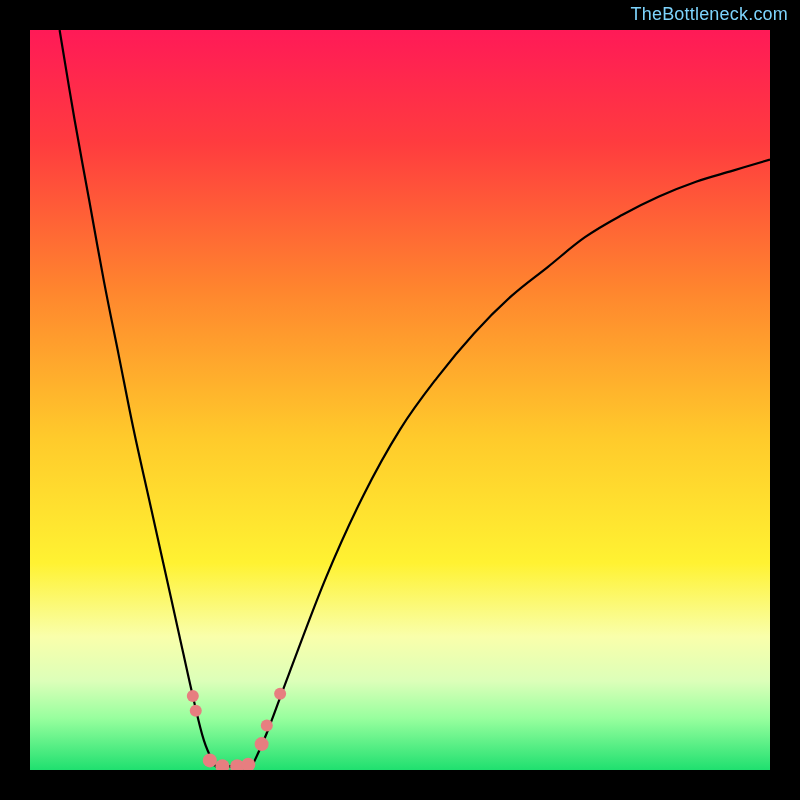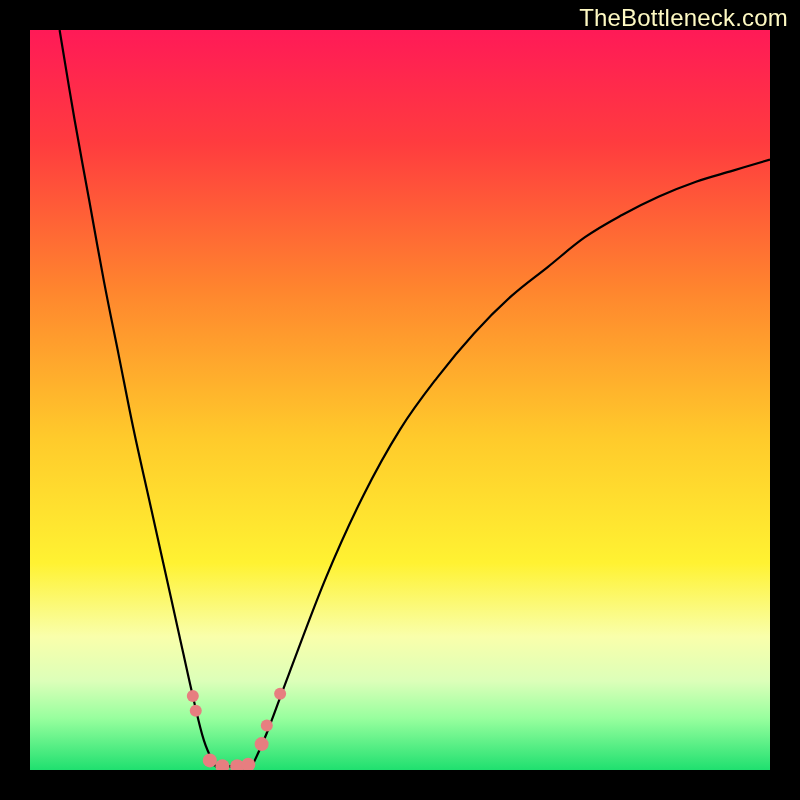--- a/index.html
+++ b/index.html
@@ -13,22 +13,22 @@
   }
   .stage {
     position: relative;
     width: 800px;
     height: 800px;
   }
   .watermark {
     position: absolute;
     top: 4px;
     right: 12px;
-    color: #fef9c3;
-    font-size: 24px;
+    color: #7dd3fc;
+    font-size: 18px;
     font-weight: 400;
     letter-spacing: 0.2px;
     z-index: 5;
     user-select: none;
   }
   svg.chart {
     position: absolute;
     left: 30px;
     top: 30px;
     width: 740px;

